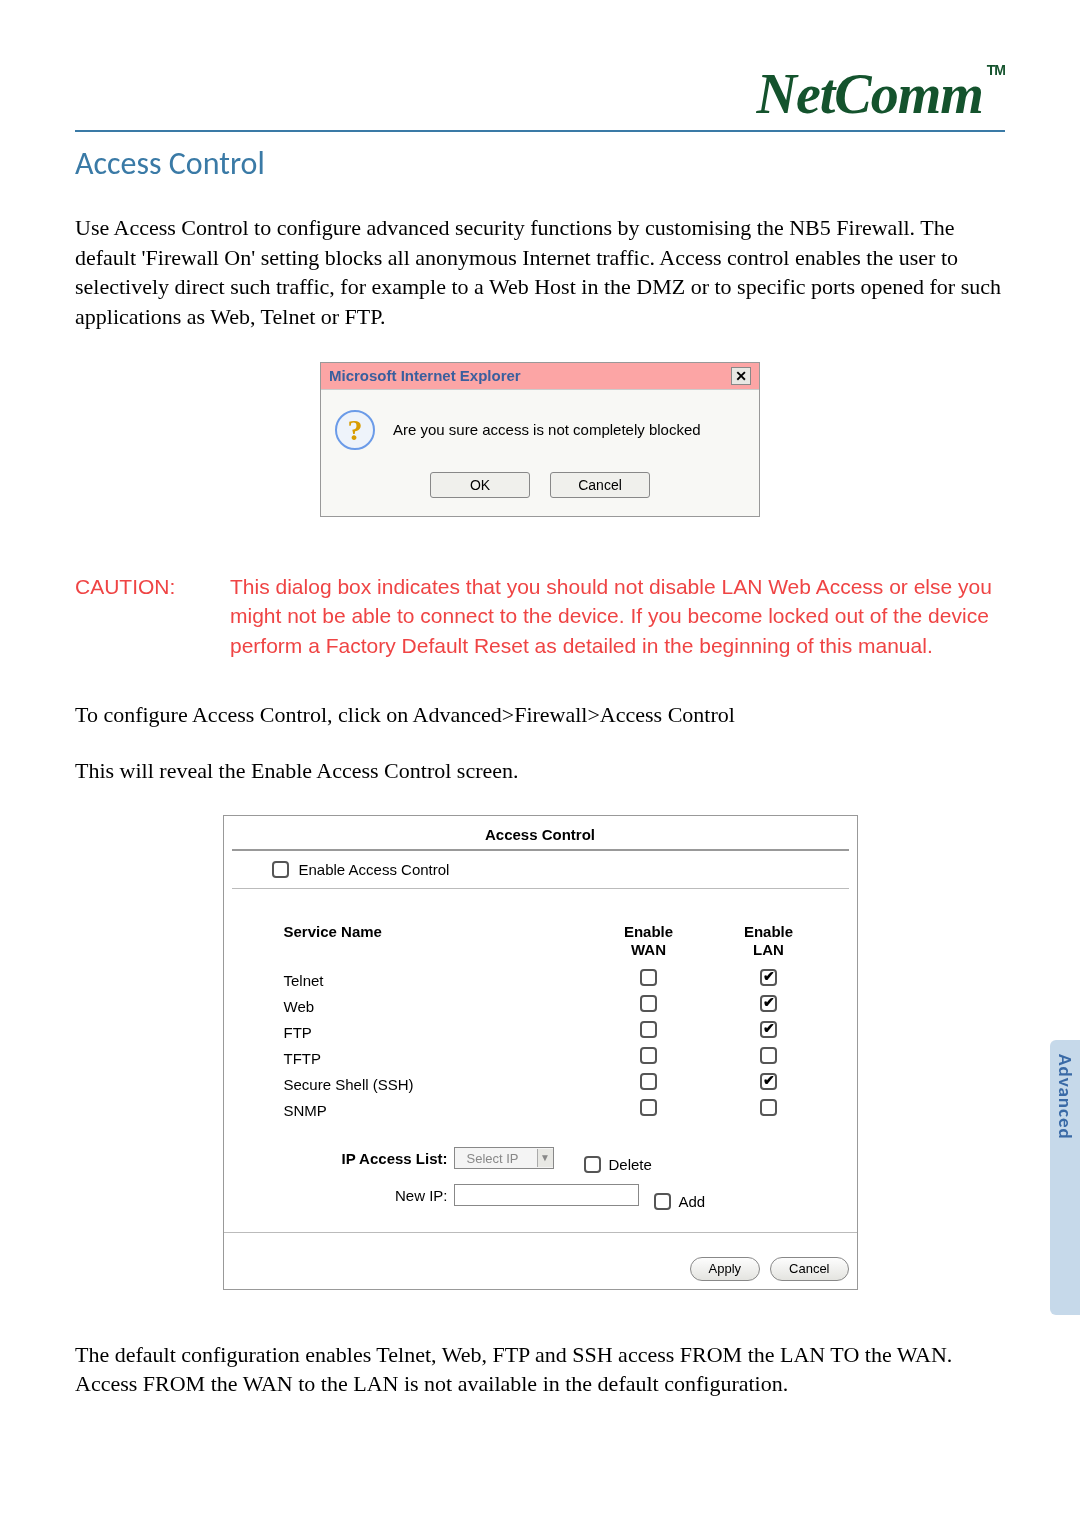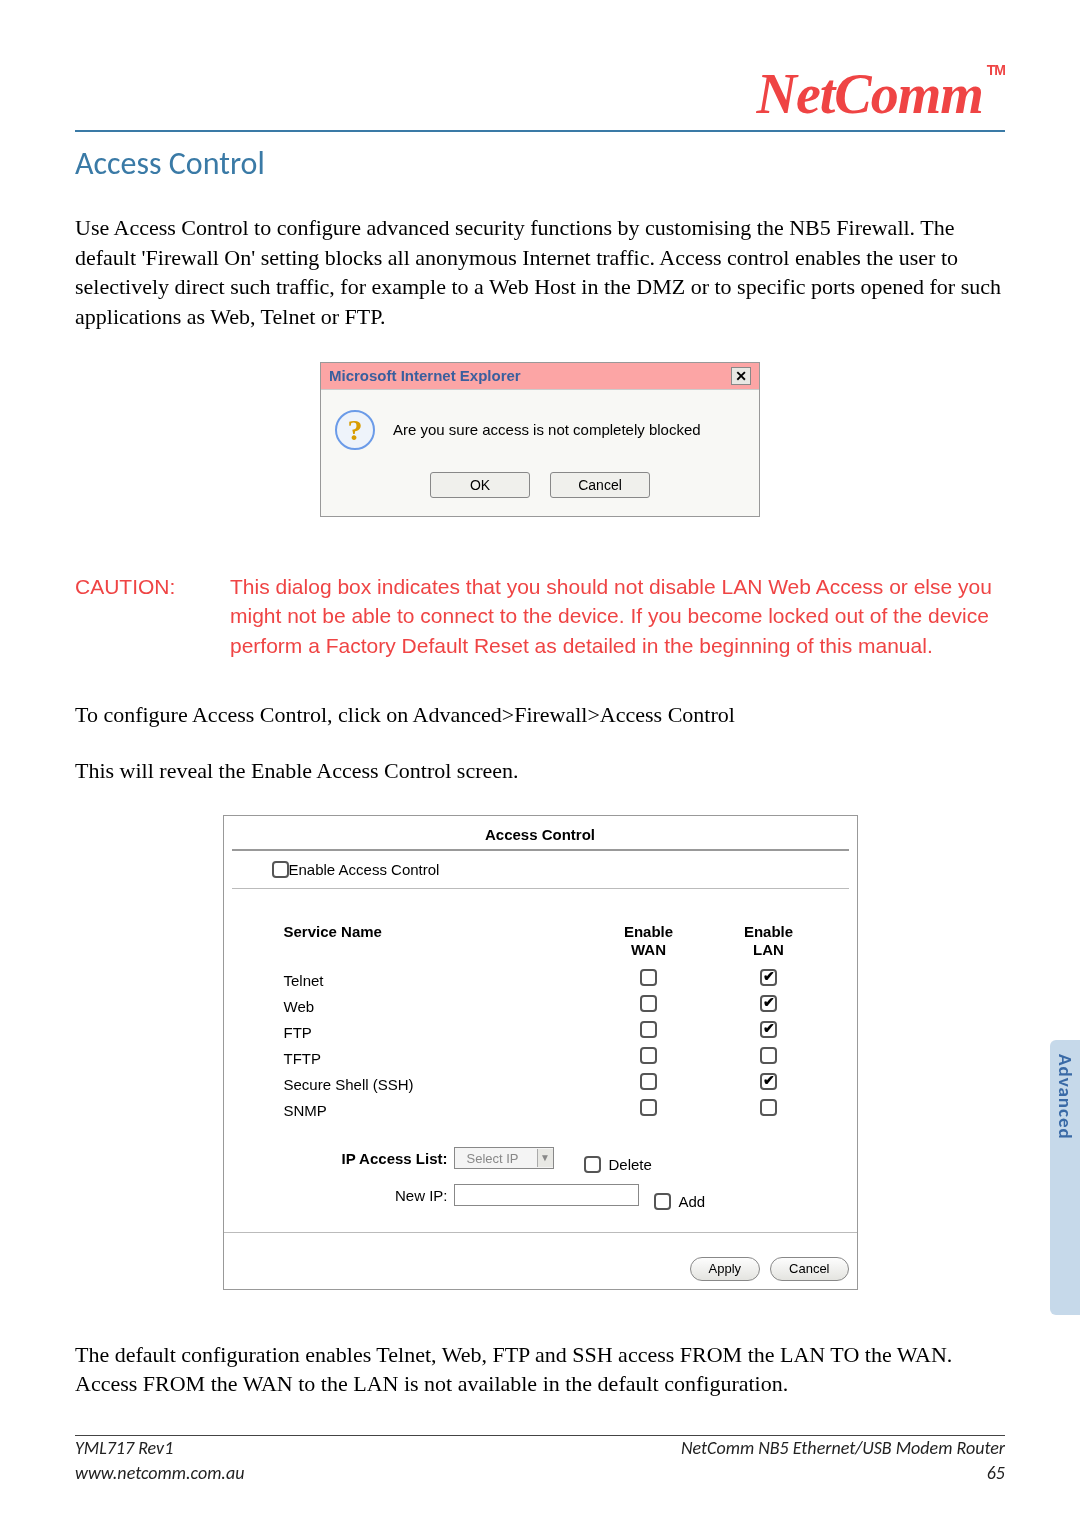--- a/index.html
+++ b/index.html
@@ -16,21 +16,21 @@
     height: 100%;
   }
   .logo {
     position: absolute;
     top: 62px;
     right: 75px;
     font-family: 'Brush Script MT', cursive;
     font-style: italic;
     font-weight: 900;
     font-size: 56px;
-    color: #ef4444;
+    color: #14532d;
     letter-spacing: -1px;
   }
   .logo .tm {
     font-size: 14px;
     font-style: normal;
     font-family: Arial, sans-serif;
     vertical-align: top;
     margin-left: 4px;
   }
   .hr-top {
@@ -166,20 +166,21 @@
   }
   .panel-hr2 {
     border: none;
     border-top: 1px solid #bbb;
     margin: 6px 8px 10px 8px;
   }
   .enable-row {
     padding: 10px 0 4px 48px;
     display: flex;
     align-items: center;
+    gap: 10px;
   }
   .cb {
     width: 17px;
     height: 17px;
     border: 2px solid #555;
     border-radius: 4px;
     display: inline-block;
     background: #fff;
     position: relative;
   }
@@ -433,28 +434,17 @@
 
       <div class="panel-footer">
         <div class="pill-btn">Apply</div>
         <div class="pill-btn">Cancel</div>
       </div>
     </div>
   </div>
 
   <p class="body-text">The default configuration enables Telnet, Web, FTP and SSH access FROM the LAN TO the WAN.  Access FROM the WAN to the LAN is not available in the default configuration.</p>
 
-  <div class="footer">
-    <hr class="footer-hr">
-    <div class="footer-row">
-      <span>YML717 Rev1</span>
-      <span>NetComm NB5 Ethernet/USB Modem Router</span>
-    </div>
-    <div class="footer-row">
-      <span>www.netcomm.com.au</span>
-      <span>65</span>
-    </div>
-  </div>
 </div>
 
 <div class="side-tab">
   <span>Advanced</span>
 </div>
 
 </body></html>

